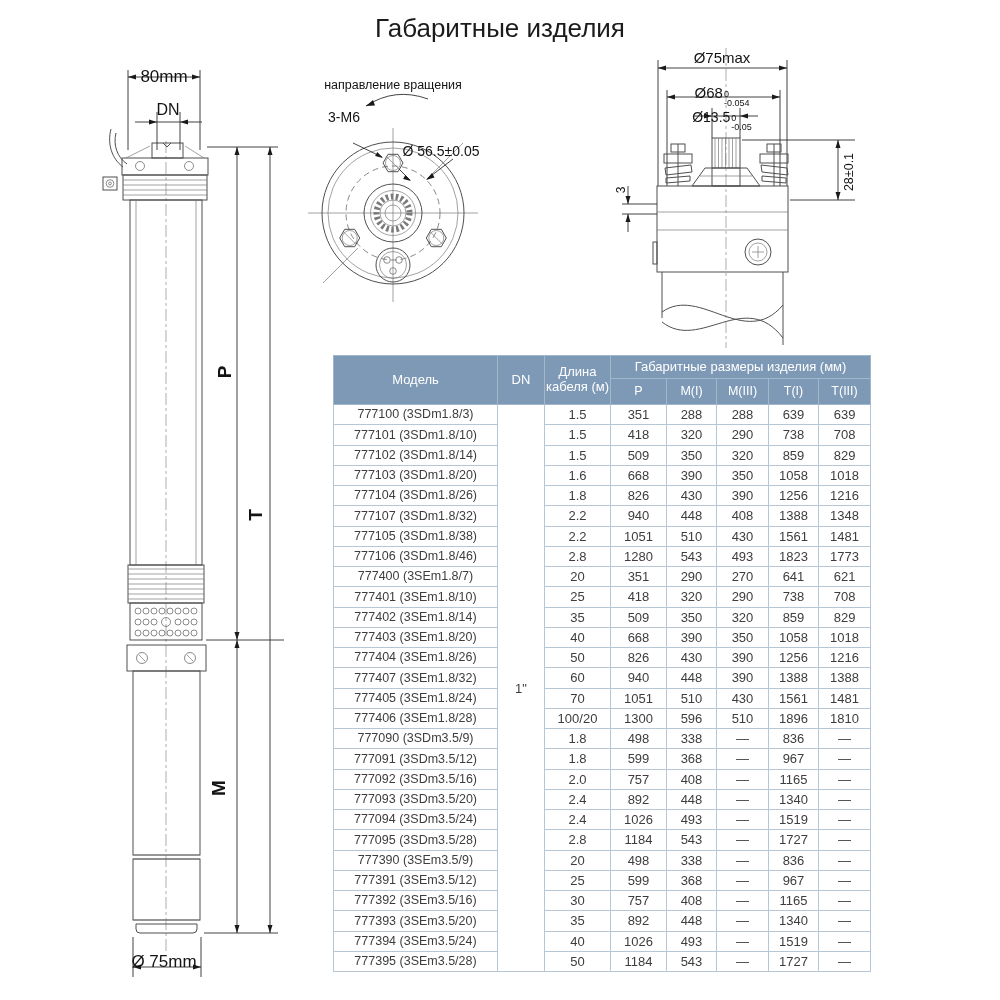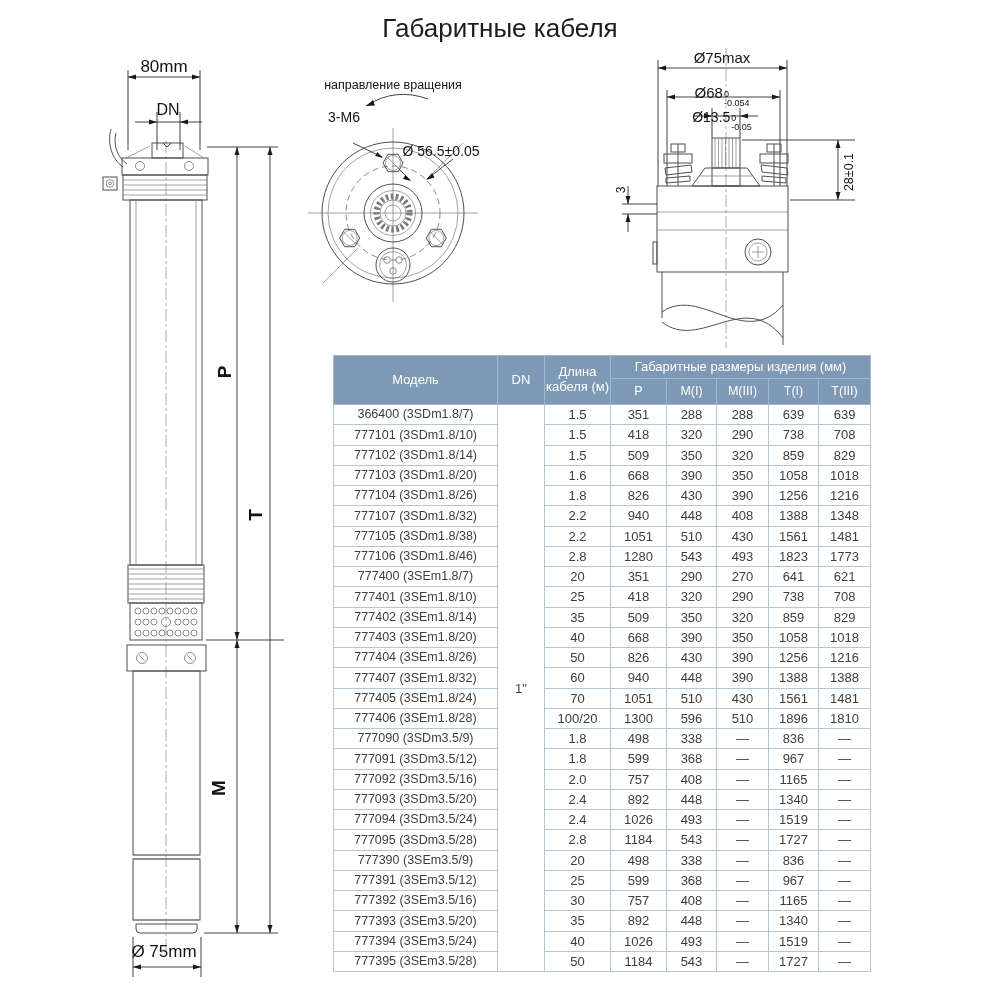--- a/index.html
+++ b/index.html
@@ -12,21 +12,21 @@
   .s1{stroke:#4f4f4f;stroke-width:1;fill:none;}
   .s2{stroke:#7a7a7a;stroke-width:0.7;fill:none;}
   .dimln{stroke:#2e2e2e;stroke-width:0.9;fill:none;}
   .cl{stroke:#8a8a8a;stroke-width:0.7;fill:none;stroke-dasharray:12 3 3 3;}
   .dash{stroke:#6a6a6a;stroke-width:0.8;fill:none;stroke-dasharray:6 4;}
   .arr{fill:#1a1a1a;stroke:none;}
   .hole{stroke:#6f6f6f;stroke-width:0.8;fill:none;}
   .dim{position:absolute;transform:translate(-50%,-50%);font-size:15px;color:#141414;
        white-space:nowrap;line-height:1;}
   .rot{transform:translate(-50%,-50%) rotate(-90deg);}
-  .f17{font-size:17px;} .f16{font-size:16px;} .f19{font-size:19px;font-weight:600;}
+  .f17{font-size:17px;margin-top:10px;} .f16{font-size:16px;} .f19{font-size:19px;font-weight:600;}
   .f13{font-size:12.5px;} .f14{font-size:14px;} .f12{font-size:12px;} .f15{font-size:15px;}
   .tol{display:inline-flex;flex-direction:column;justify-content:center;text-align:left;
        font-size:9px;line-height:8.5px;margin-left:1px;vertical-align:1px;}
   
   .spec{position:absolute;left:333px;top:355px;width:537px;border-collapse:collapse;
         table-layout:fixed;font-family:"Liberation Sans",sans-serif;
         border:1px solid #8fa1b3;}
   .spec th{background:#7E99B6;color:#fff;font-weight:normal;font-size:13px;
            border:1px solid #a3b7ca;padding:0;line-height:1.15;}
   .spec thead tr:first-child th{height:22px;}
@@ -34,21 +34,21 @@
   .spec td{border:1px solid #b6c6d6;background:#fff;color:#3d3d3d;font-size:13px;
            text-align:center;vertical-align:middle;padding:0;height:19.25px;line-height:1;}
   .spec td.model{font-size:12.5px;}
   .spec td.dn{font-size:13px;color:#3d3d3d;}
 </style>
 </head>
 <body>
 
 <div class="page">
 
-  <div class="title">Габаритные кабеля</div>
+  <div class="title">Габаритные изделия</div>
 
   <svg class="abs" style="left:60px;top:45px" width="260" height="950" viewBox="0 0 260 950">
     <g>
 
       <line class="cl" x1="106" y1="96" x2="106" y2="908"></line>
 
       <path class="s1" d="M63,122 C52,114 47,99 51,84"></path>
       <path class="s1" d="M67,119 C57,112 53,100 56,88"></path>
 
       <rect class="s1" x="92" y="98" width="31" height="15"></rect>
@@ -333,21 +333,21 @@
       <tr>
         <th>P</th>
         <th>M(I)</th>
         <th>M(III)</th>
         <th>T(I)</th>
         <th>T(III)</th>
       </tr>
     </thead>
     <tbody>
         <tr>
-          <td class="model">366400 (3SDm1.8/7)</td>
+          <td class="model">777100 (3SDm1.8/3)</td>
           <td class="dn" rowspan="28">1"</td>
           <td>1.5</td>
           <td>351</td>
           <td>288</td>
           <td>288</td>
           <td>639</td>
           <td>639</td>
         </tr>
         <tr>
           <td class="model">777101 (3SDm1.8/10)</td>

